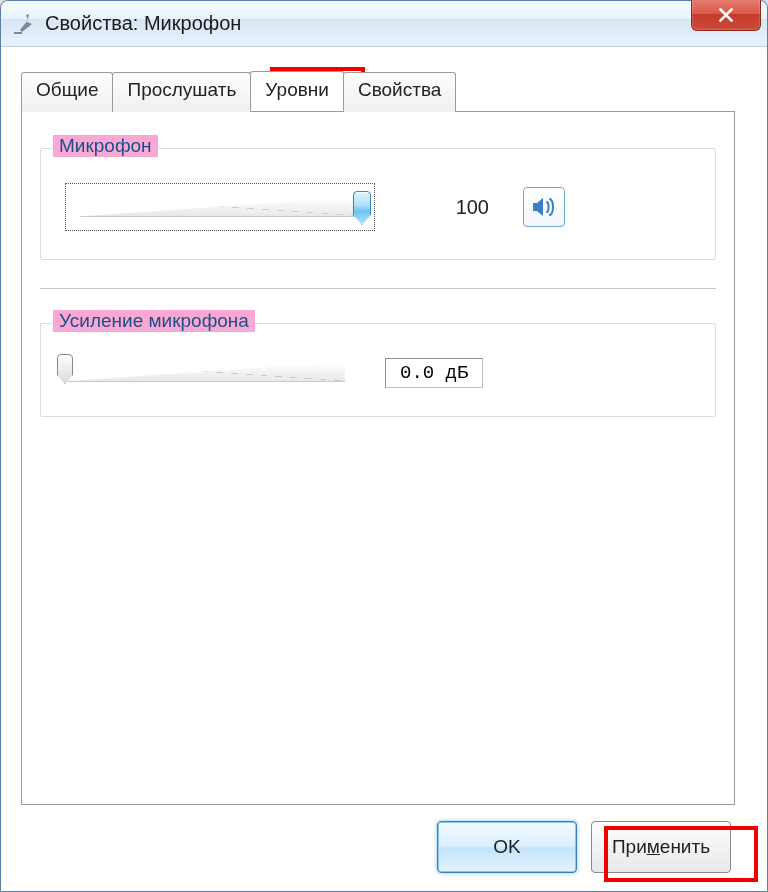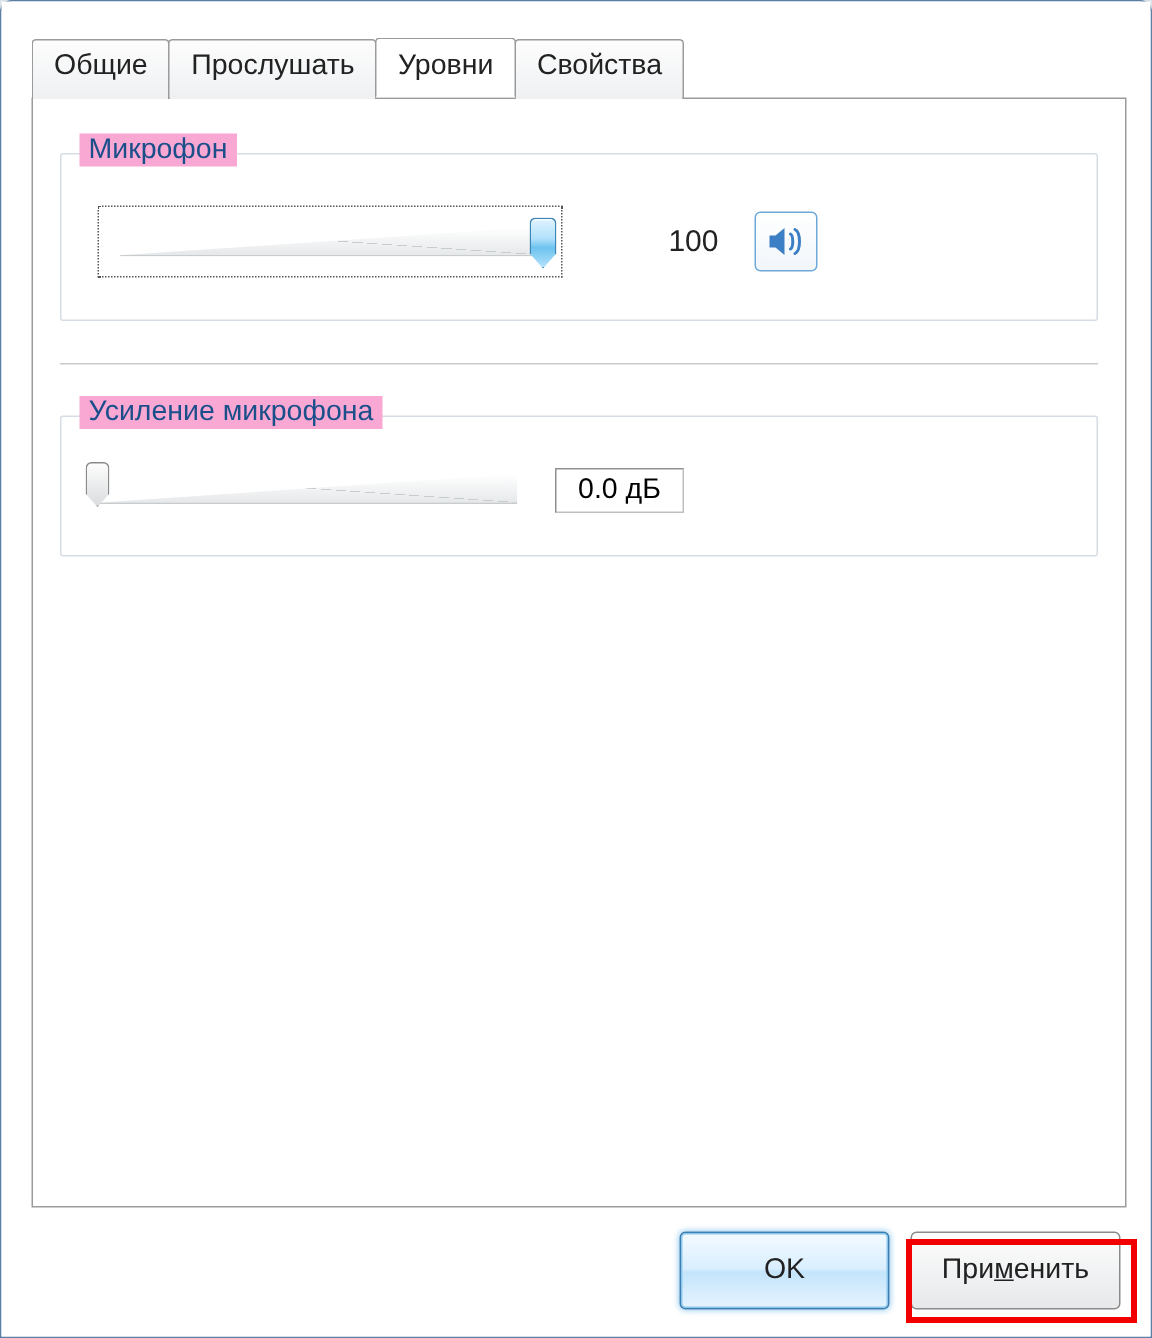--- a/index.html
+++ b/index.html
@@ -41,21 +41,21 @@
     border-top: none;
     border-radius: 0 0 6px 6px;
     display: flex; align-items: center; justify-content: center;
     box-shadow: inset 0 0 2px rgba(255,255,255,.5);
     cursor: pointer;
   }
   .close-btn svg { width: 18px; height: 18px; }
   .client {
     flex: 1;
     background: #fff;
-    padding: 24px 16px 18px 20px;
+    padding: 24px 32px 18px 20px;
     display: flex; flex-direction: column;
   }
   .tabstrip {
     display: flex;
     position: relative;
     z-index: 2;
   }
   .tab {
     padding: 6px 14px 8px 14px;
     border: 1px solid #9b9b9b;
@@ -94,21 +94,21 @@
   }
   .group-legend {
     position: absolute;
     top: -14px; left: 12px;
     background: #f9a8d4;
     padding: 0 6px;
     color: #1b4f8a;
     font-size: 19px;
   }
   .mic-row {
-    display: flex; align-items: center; gap: 24px;
+    display: flex; align-items: center; gap: 34px;
   }
   .slider-wrap {
     width: 310px; height: 48px;
     border: 1px dotted #555;
     padding: 8px 12px 8px 14px;
     display: flex; align-items: center;
     position: relative;
   }
   .slider-track {
     position: relative;
@@ -155,21 +155,21 @@
     border: 1px solid #6ea8d8;
     border-radius: 4px;
     background: linear-gradient(to bottom,#fff,#f1f6fb);
     display: flex; align-items: center; justify-content: center;
     cursor: pointer;
   }
   hr.sep {
     border: none; border-top: 1px solid #c8cbce;
     margin: 10px 0 34px 0;
   }
-  .boost-row { display: flex; align-items: flex-end; gap: 25px; }
+  .boost-row { display: flex; align-items: flex-end; gap: 40px; font-family: Liberation Mono, monospace; }
   .boost-slider {
     width: 280px; height: 30px; position: relative;
   }
   .db-box {
     border: 1px solid #bfbfbf;
     border-top-color: #909090;
     border-left-color: #909090;
     padding: 3px 14px;
     min-width: 86px;
     font-size: 19px;
@@ -201,20 +201,34 @@
   .hl.g1 { top: 136px; left: 47px; width: 537px; height: 128px; }
   .hl.g2 { top: 303px; left: 47px; width: 537px; height: 120px; }
   .hl.apply-hl { top: 826px; left: 604px; width: 154px; height: 56px; }
   .underline-letter { text-decoration: underline; }
 </style>
 </head>
 <body>
 
 <div class="window">
 
+  <div class="titlebar">
+    <span class="icon">
+      <svg viewBox="0 0 24 24">
+          <path fill="#7a8896" d="M18 2l-3 1 2 5-8 10 2 2 10-8-5-2 1-3z"></path>
+          <rect x="3" y="20" width="8" height="2" fill="#7a8896"></rect>
+        </svg>
+    </span>
+    <span class="title">Свойства: Микрофон</span>
+    <div class="close-btn">
+      <svg viewBox="0 0 16 16">
+          <path stroke="#fff" stroke-width="2.4" stroke-linecap="round" fill="none" d="M3 3l10 10M13 3L3 13"></path>
+        </svg>
+    </div>
+  </div>
 
   <div class="client">
     <div class="tabstrip">
       <div class="tab">Общие</div>
       <div class="tab">Прослушать</div>
       <div class="tab active">Уровни</div>
       <div class="tab">Свойства</div>
     </div>
 
     <div class="panel">

